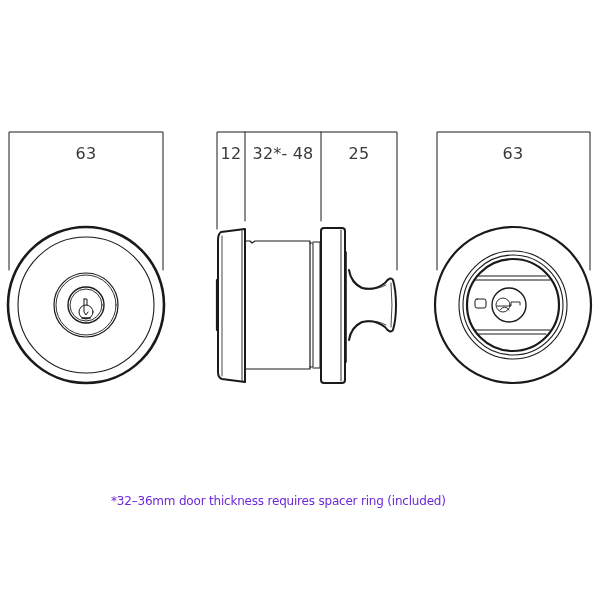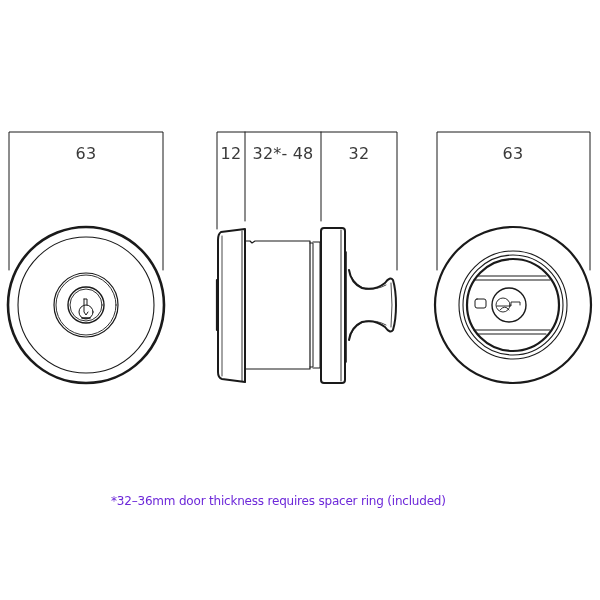--- a/index.html
+++ b/index.html
@@ -76,17 +76,17 @@
           <path d="M497 306 L511 306 L511 302 L520 302 L520 305"></path>
           <path d="M500 310 Q505 304 509 310"></path>
         </g>
       </g>
     </g>
   </svg>
 
   <span class="dim-label" style="left:86px; top:144px;">63</span>
   <span class="dim-label" style="left:231px; top:144px;">12</span>
   <span class="dim-label" style="left:283px; top:144px;">32*- 48</span>
-  <span class="dim-label" style="left:359px; top:144px;">32</span>
+  <span class="dim-label" style="left:359px; top:144px;">25</span>
   <span class="dim-label" style="left:513px; top:144px;">63</span>
 
   <div class="footnote">*32–36mm door thickness requires spacer ring (included)</div>
 </div>
 
 </body></html>

